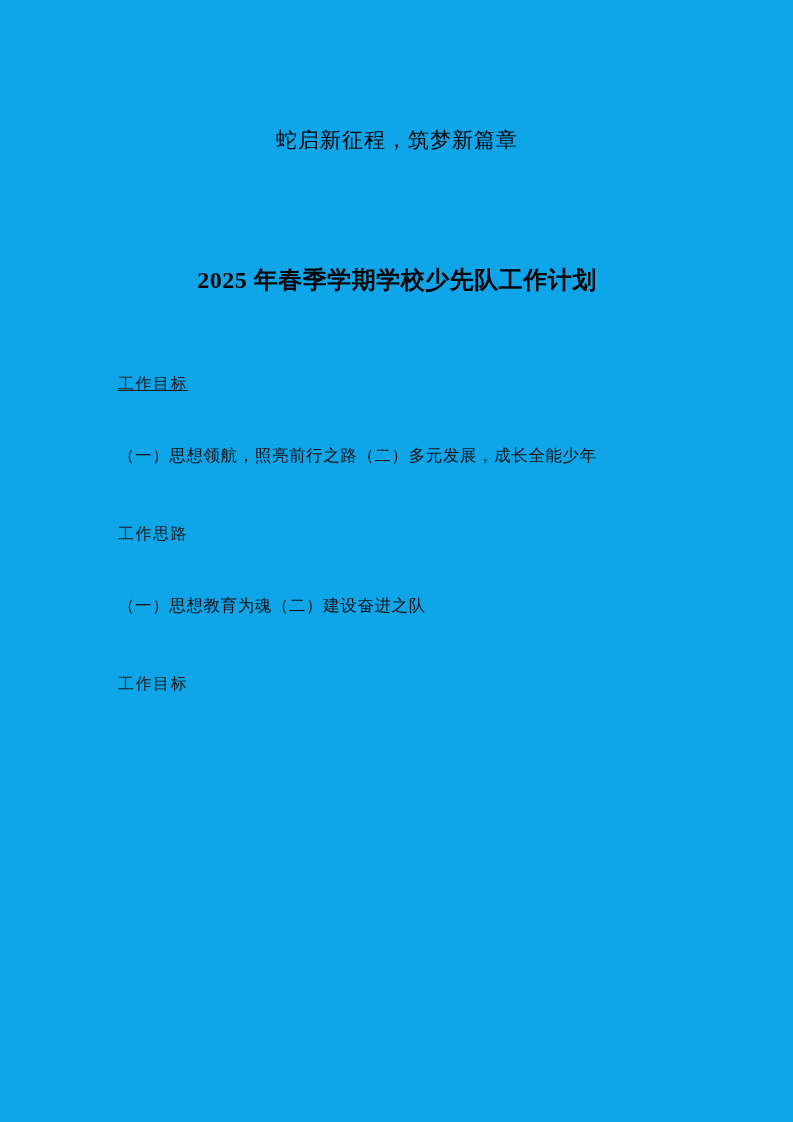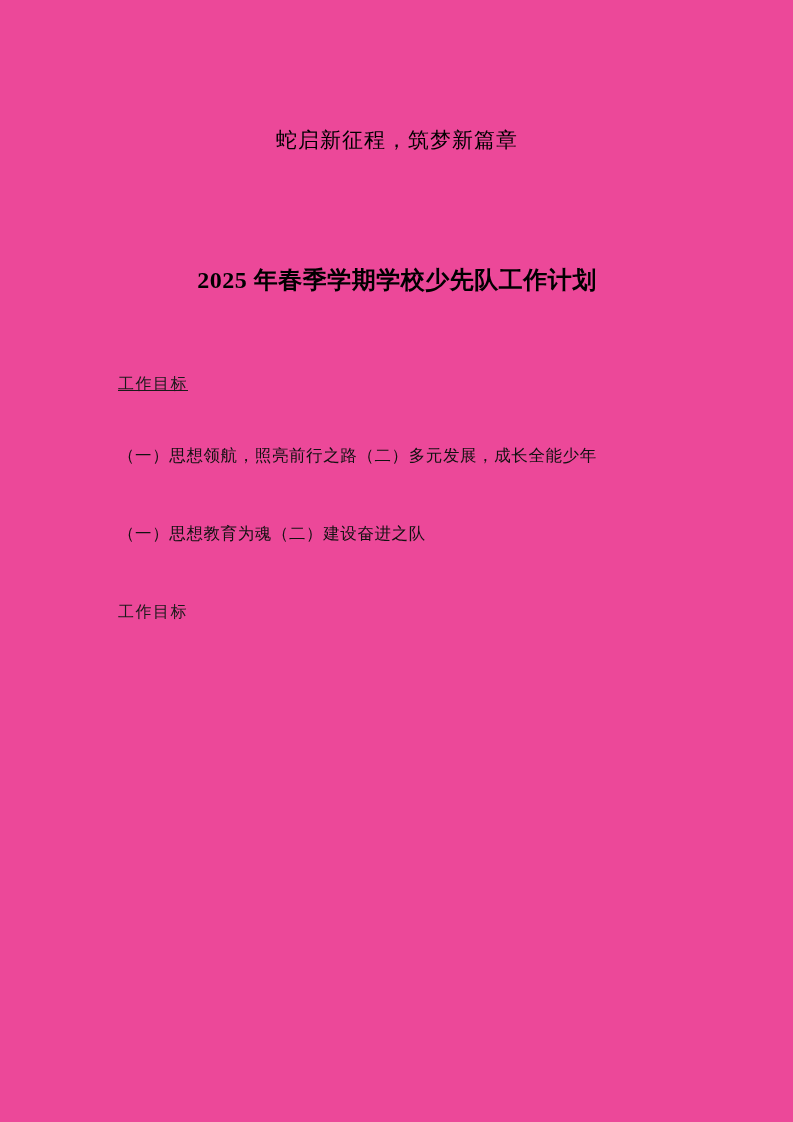--- a/index.html
+++ b/index.html
@@ -9,21 +9,21 @@
   }
   body {
     font-family: "Liberation Serif", "DejaVu Serif", serif;
     color: #000000;
   }
   .page {
     position: relative;
     width: 793px;
     height: 1122px;
     margin: 0 auto;
-    background: #ec4899;
+    background: #0ea5e9;
     overflow: hidden;
     box-sizing: border-box;
   }
   .content {
     position: absolute;
     left: 118px;
     top: 118px;
     width: 558px;
   }
   .doc-title {
@@ -74,20 +74,21 @@
 
     <h1 class="doc-title">蛇启新征程，筑梦新篇章</h1>
 
     <h2 class="doc-subtitle">2025 年春季学期学校少先队工作计划</h2>
 
     <div class="section-heading gap-heading-1">工作目标</div>
 
     <p class="body-para gap-para">（一）思想领航，照亮前行之路（二）多元发展，成长全能少年</p>
 
 
+    <div class="section-heading gap-heading">工作思路</div>
 
     <p class="body-para gap-para">（一）思想教育为魂（二）建设奋进之队</p>
 
 
     <div class="section-heading gap-heading">工作目标</div>
 
   </div>
 </div>
 
 </body></html>

